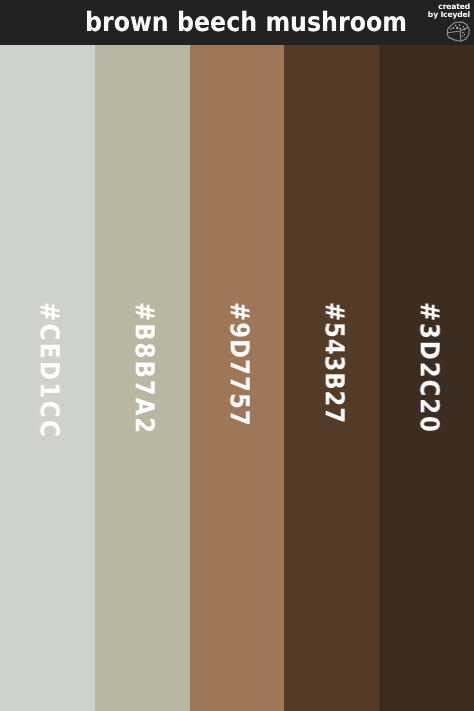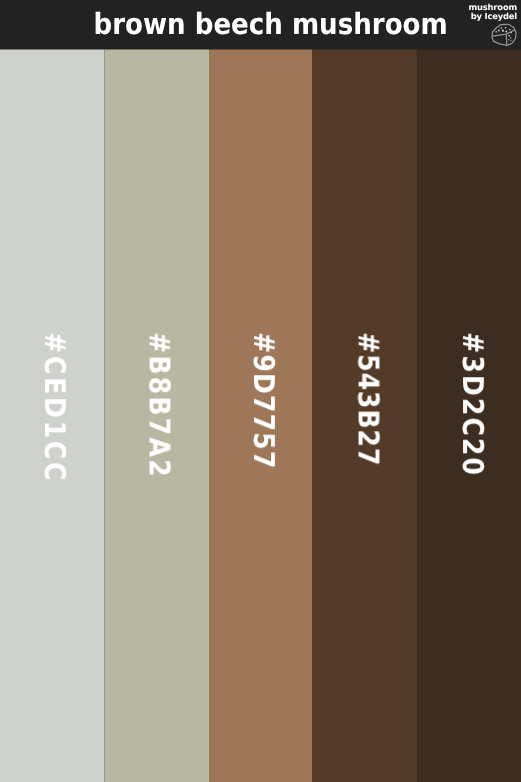--- a/index.html
+++ b/index.html
@@ -99,21 +99,21 @@
   .sw4 .swatch-label { letter-spacing: 0.92px; }
   .sw5 .swatch-label { letter-spacing: 2.13px; }
 </style>
 </head>
 <body>
 
 <div id="page">
   <div id="header">
     <div id="palette-title">brown beech mushroom</div>
     <div id="credit">
-      <div>mushroom</div>
+      <div>created</div>
       <div>by Iceydel</div>
     </div>
     <svg id="credit-logo" viewBox="0 0 26 26">
       <g fill="none" stroke="#949494" stroke-width="1.05" stroke-linejoin="round" stroke-linecap="round">
         <path d="M4.7 4.1 L8.7 1.2 L15.1 1.0 L19.4 3.5 L21.6 8.1 L21.0 13.0
                  L18.2 17.0 L13.9 18.8 L7.5 17.5 L2.4 15.2 L1.2 12.4 L1.6 7.5 Z"></path>
         <path d="M1.7 10.9 L13.0 9.3 L20.0 6.0"></path>
         <path d="M13.2 9.8 L13.8 18.5"></path>
       </g>
       <g fill="#cdcdcd">

